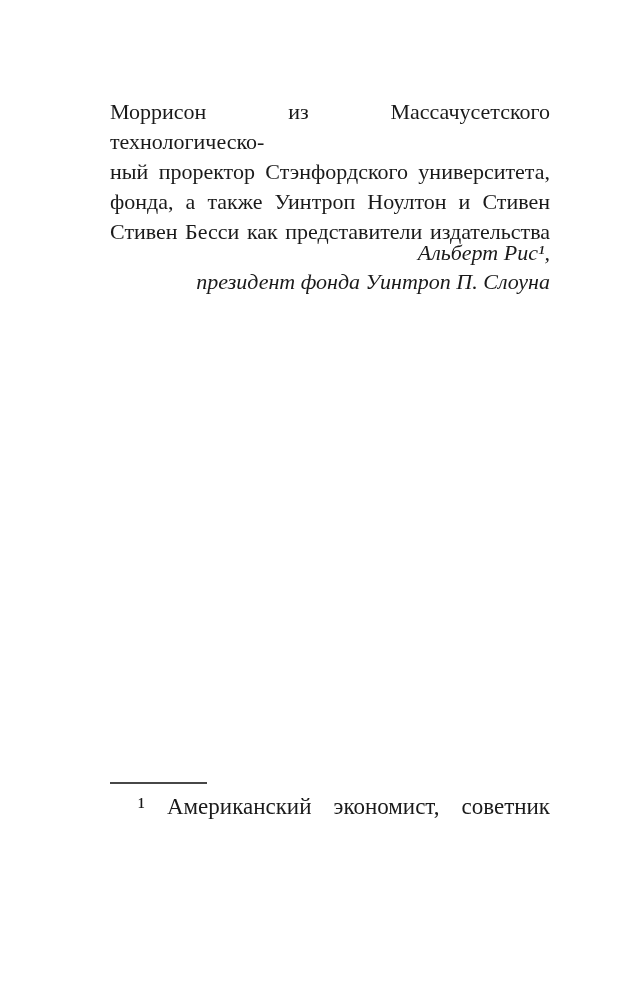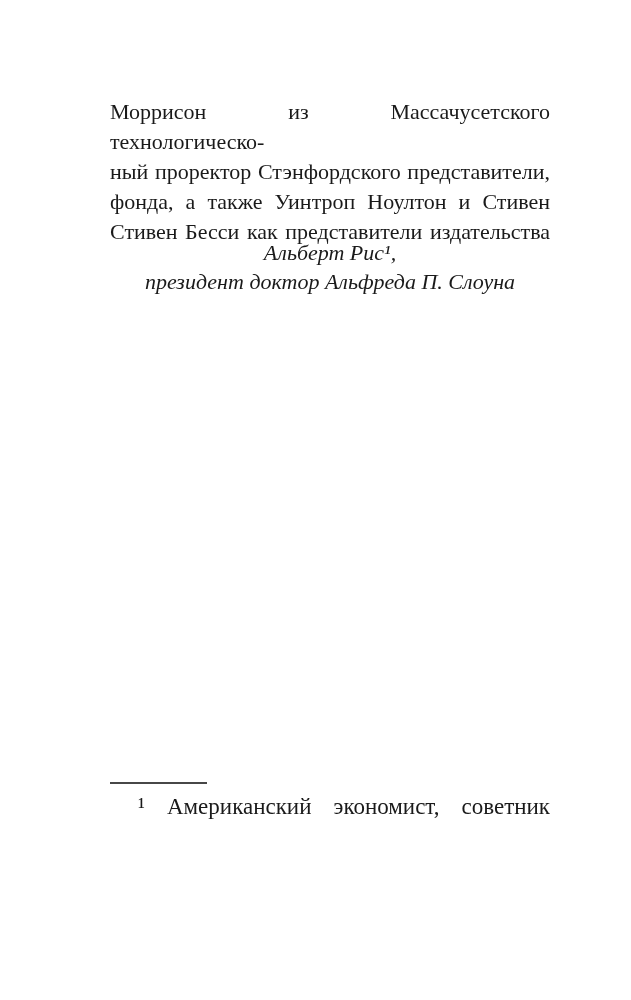--- a/index.html
+++ b/index.html
@@ -30,21 +30,21 @@
     white-space: normal;
   }
   .paragraph .line.fill {
     text-align-last: justify;
   }
   .attribution {
     margin-top: -9px;
     font-style: italic;
     font-size: 22px;
     line-height: 29px;
-    text-align: center;
+    text-align: right;
   }
   .attribution .attr-line {
     display: block;
   }
   .footnote {
     position: absolute;
     left: 110px;
     top: 782px;
     width: 440px;
   }
@@ -67,28 +67,28 @@
   }
 </style>
 </head>
 <body>
 
 <div class="page">
 
   <div class="main-block">
     <div class="paragraph">
         <div class="line fill">Моррисон из Массачусетского технологическо-</div>
-        <div class="line fill">ный проректор Стэнфордского представители,</div>
+        <div class="line fill">ный проректор Стэнфордского университета,</div>
         <div class="line fill">фонда, а также Уинтроп Ноултон и Стивен</div>
         <div class="line fill">Стивен Бесси как представители издательства</div>
       </div>
 
     <div class="attribution">
       <span class="attr-line">Альберт Рис¹,</span>
-      <span class="attr-line">президент доктор Альфреда П. Слоуна</span>
+      <span class="attr-line">президент фонда Уинтроп П. Слоуна</span>
     </div>
   </div>
 
   <div class="footnote">
     <div class="footnote-rule"></div>
     <div class="footnote-text">
         <div class="line fill">¹ Американский экономист, советник президента</div>
         <div class="line">Дж. Рис¹.</div>
       </div>
   </div>

